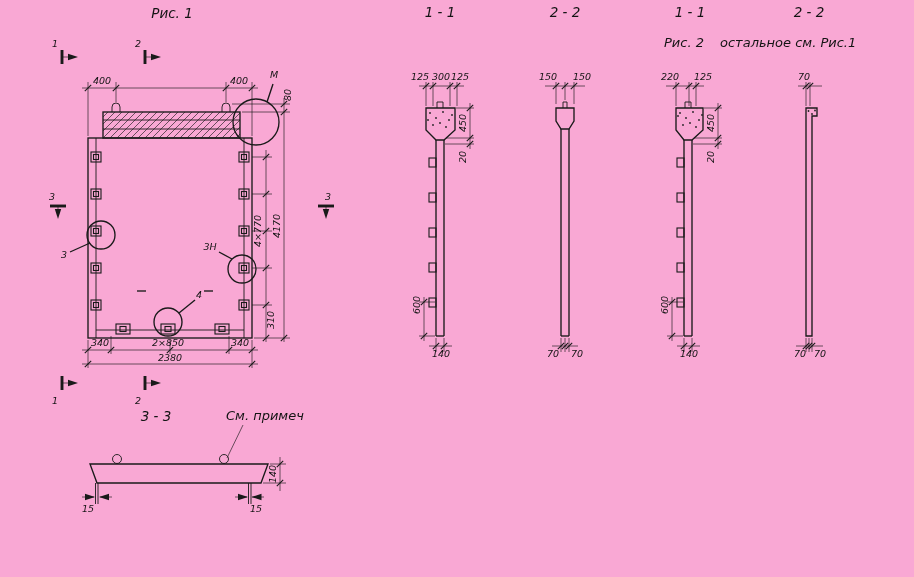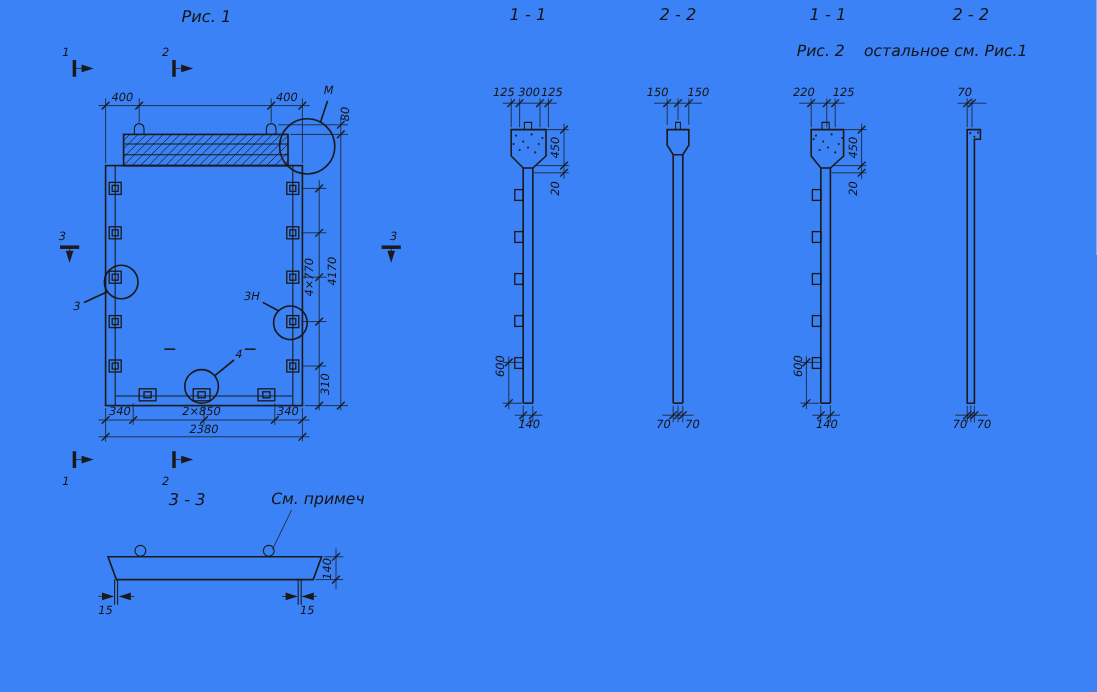--- a/index.html
+++ b/index.html
@@ -1,16 +1,16 @@
 <!DOCTYPE html>
 <html><head>
 <meta charset="utf-8">
 <style>
   html,body{margin:0;padding:0;background:#ffffff;}
-  .sheet{position:relative;width:914px;height:577px;background:#3b82f6;overflow:hidden;}
+  .sheet{position:relative;width:914px;height:577px;background:#f9a8d4;overflow:hidden;}
   svg{display:block;}
   .draw line,.draw rect,.draw circle,.draw polygon,.draw polyline,.draw path{
     stroke:#1a1a1a;fill:none;stroke-width:1.35;stroke-linecap:butt;}
   .draw .dg line,.draw .dg path,.draw line.d,.draw path.d{stroke-width:.65;}
   .draw .h{stroke-width:2.9;}
   .draw .m{stroke-width:.9;}
   .draw .dot{fill:#222;stroke:none;}
   text{font:italic 9.5px "DejaVu Sans",sans-serif;fill:#141414;stroke:none;}
   text.tt{font-size:13.5px;}
   text.tn{font-size:13px;}

